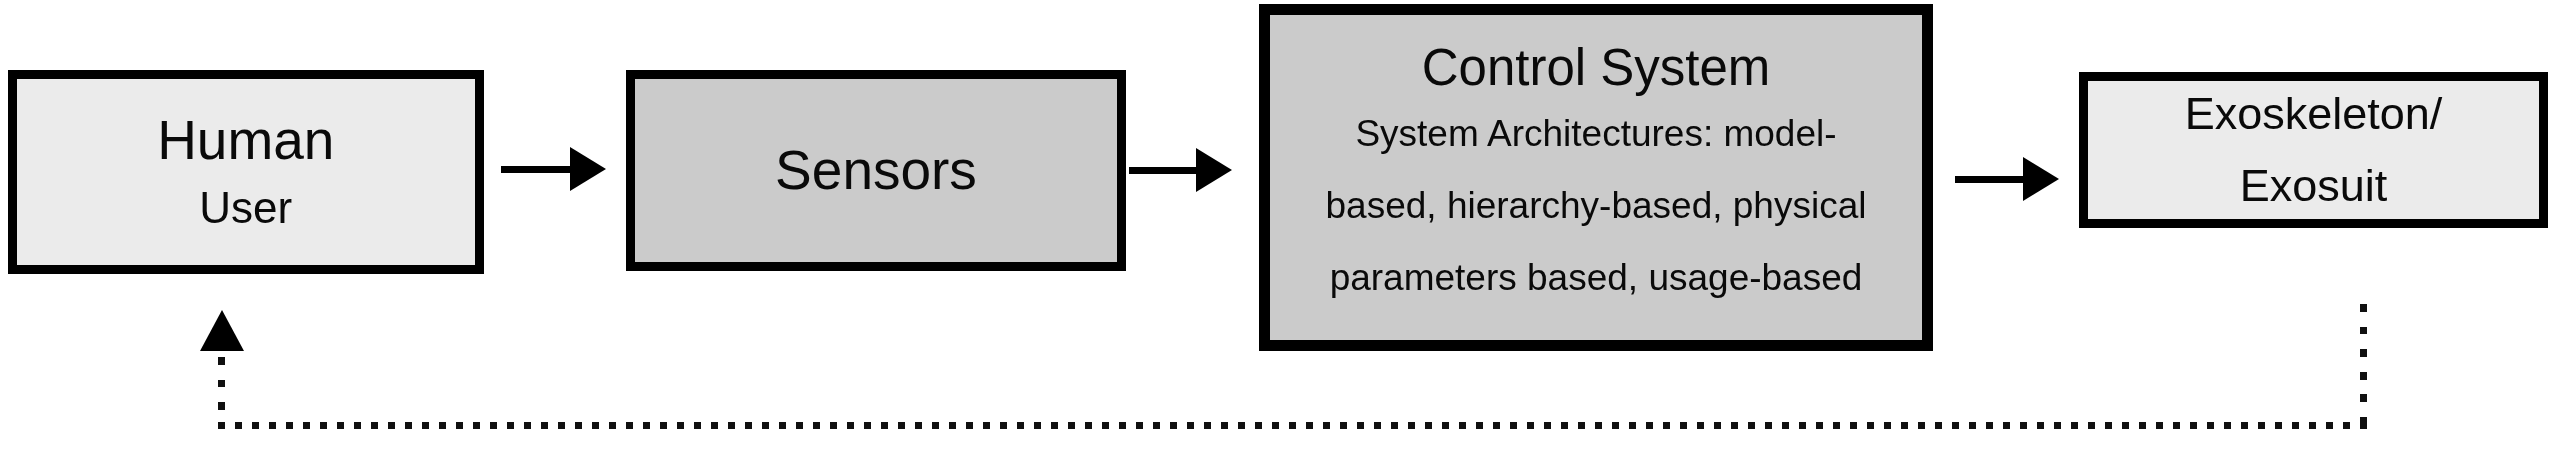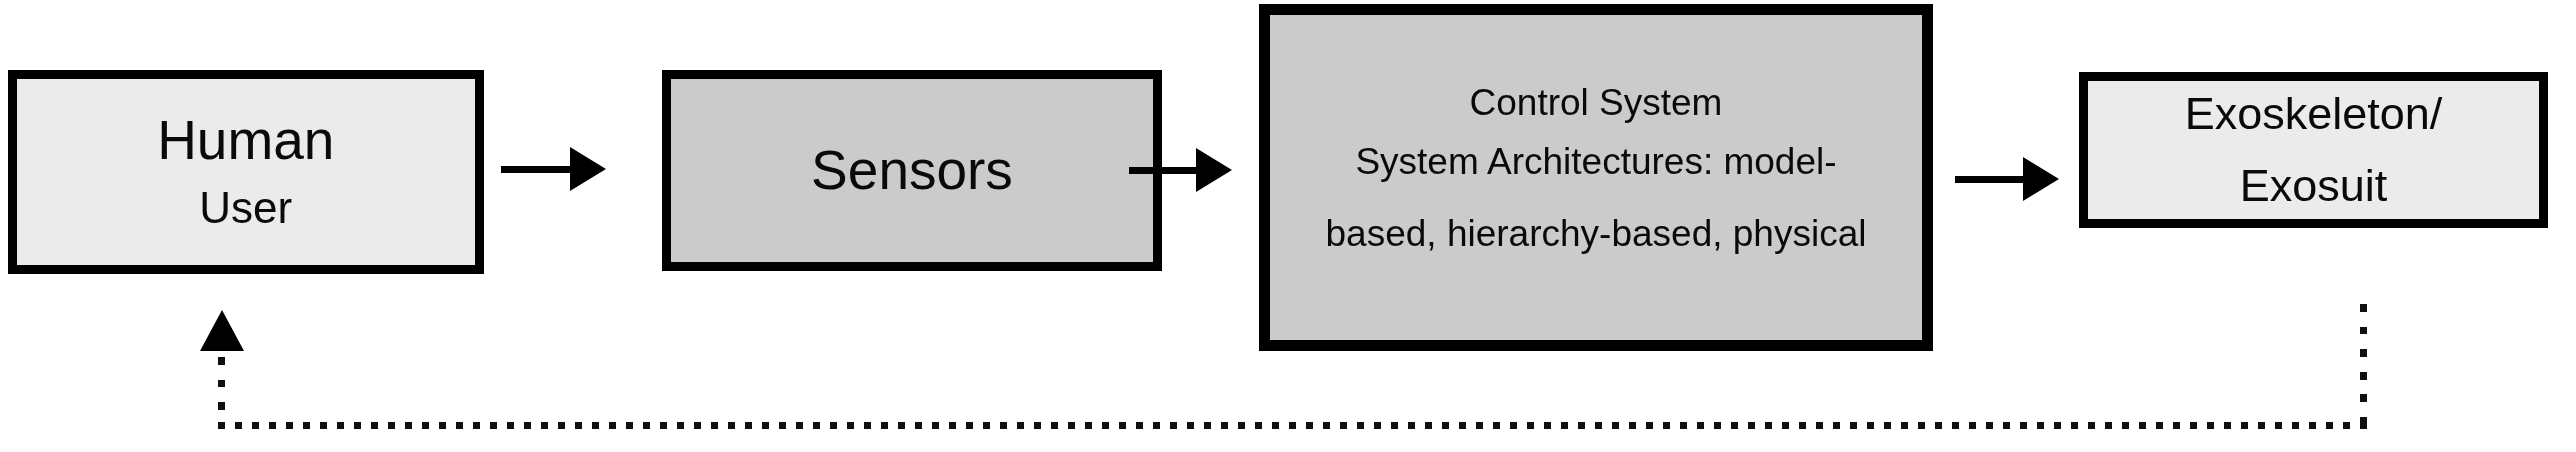--- a/index.html
+++ b/index.html
@@ -20,28 +20,28 @@
     box-sizing: border-box;
     border: 9.4px solid #000000;
     display: flex;
     flex-direction: column;
     align-items: center;
     justify-content: center;
     text-align: center;
     color: #0a0a0a;
   }
   #box-human    { left: 7.8px;   top: 70px; width: 476px; height: 204px; }
-  #box-sensors  { left: 662px;  top: 70px; width: 500px; height: 201px; }
+  #box-sensors  { left: 626px;  top: 70px; width: 500px; height: 201px; }
   #box-control  { left: 1259px; top: 3.9px;  width: 674px; height: 347px; border-width: 11.7px; }
   #box-exo      { left: 2079px; top: 72px; width: 469px; height: 156px; }
 
   .box-title    { font-size: 55px; line-height: 1.05; white-space: nowrap; }
   .box-subtitle { font-size: 44px; line-height: 1.1; margin-top: 14px; white-space: nowrap; }
   #box-sensors .box-subtitle { font-size: 41px; margin-top: 11px; }
-  #box-control .box-title { font-size: 37px; margin-bottom: 3px; }
+  #box-control .box-title { font-size: 51px; margin-bottom: 3px; }
   .box-bodyline { font-size: 37px; line-height: 72px; white-space: nowrap; }
   #box-exo .box-title { font-size: 45px; line-height: 72px; }
 
   
   .arrow { position: absolute; height: 47px; }
   .arrow-line {
     position: absolute;
     left: 0; right: 30px;
     top: 50%; margin-top: -3.1px;
     height: 6.2px;
@@ -103,20 +103,21 @@
 
   <div class="arrow" id="arrow-2">
     <div class="arrow-line"></div>
     <div class="arrow-head"></div>
   </div>
 
   <div class="box" id="box-control" style="background-color: rgb(203, 203, 203);">
     <div class="box-title">Control System</div>
     <div class="box-bodyline">System Architectures: model-</div>
     <div class="box-bodyline">based, hierarchy-based, physical</div>
+    <div class="box-bodyline">parameters based, usage-based</div>
   </div>
 
   <div class="arrow" id="arrow-3">
     <div class="arrow-line"></div>
     <div class="arrow-head"></div>
   </div>
 
   <div class="box" id="box-exo" style="background-color: rgb(235, 235, 235);">
     <div class="box-title">Exoskeleton/</div>
     <div class="box-title">Exosuit</div>

